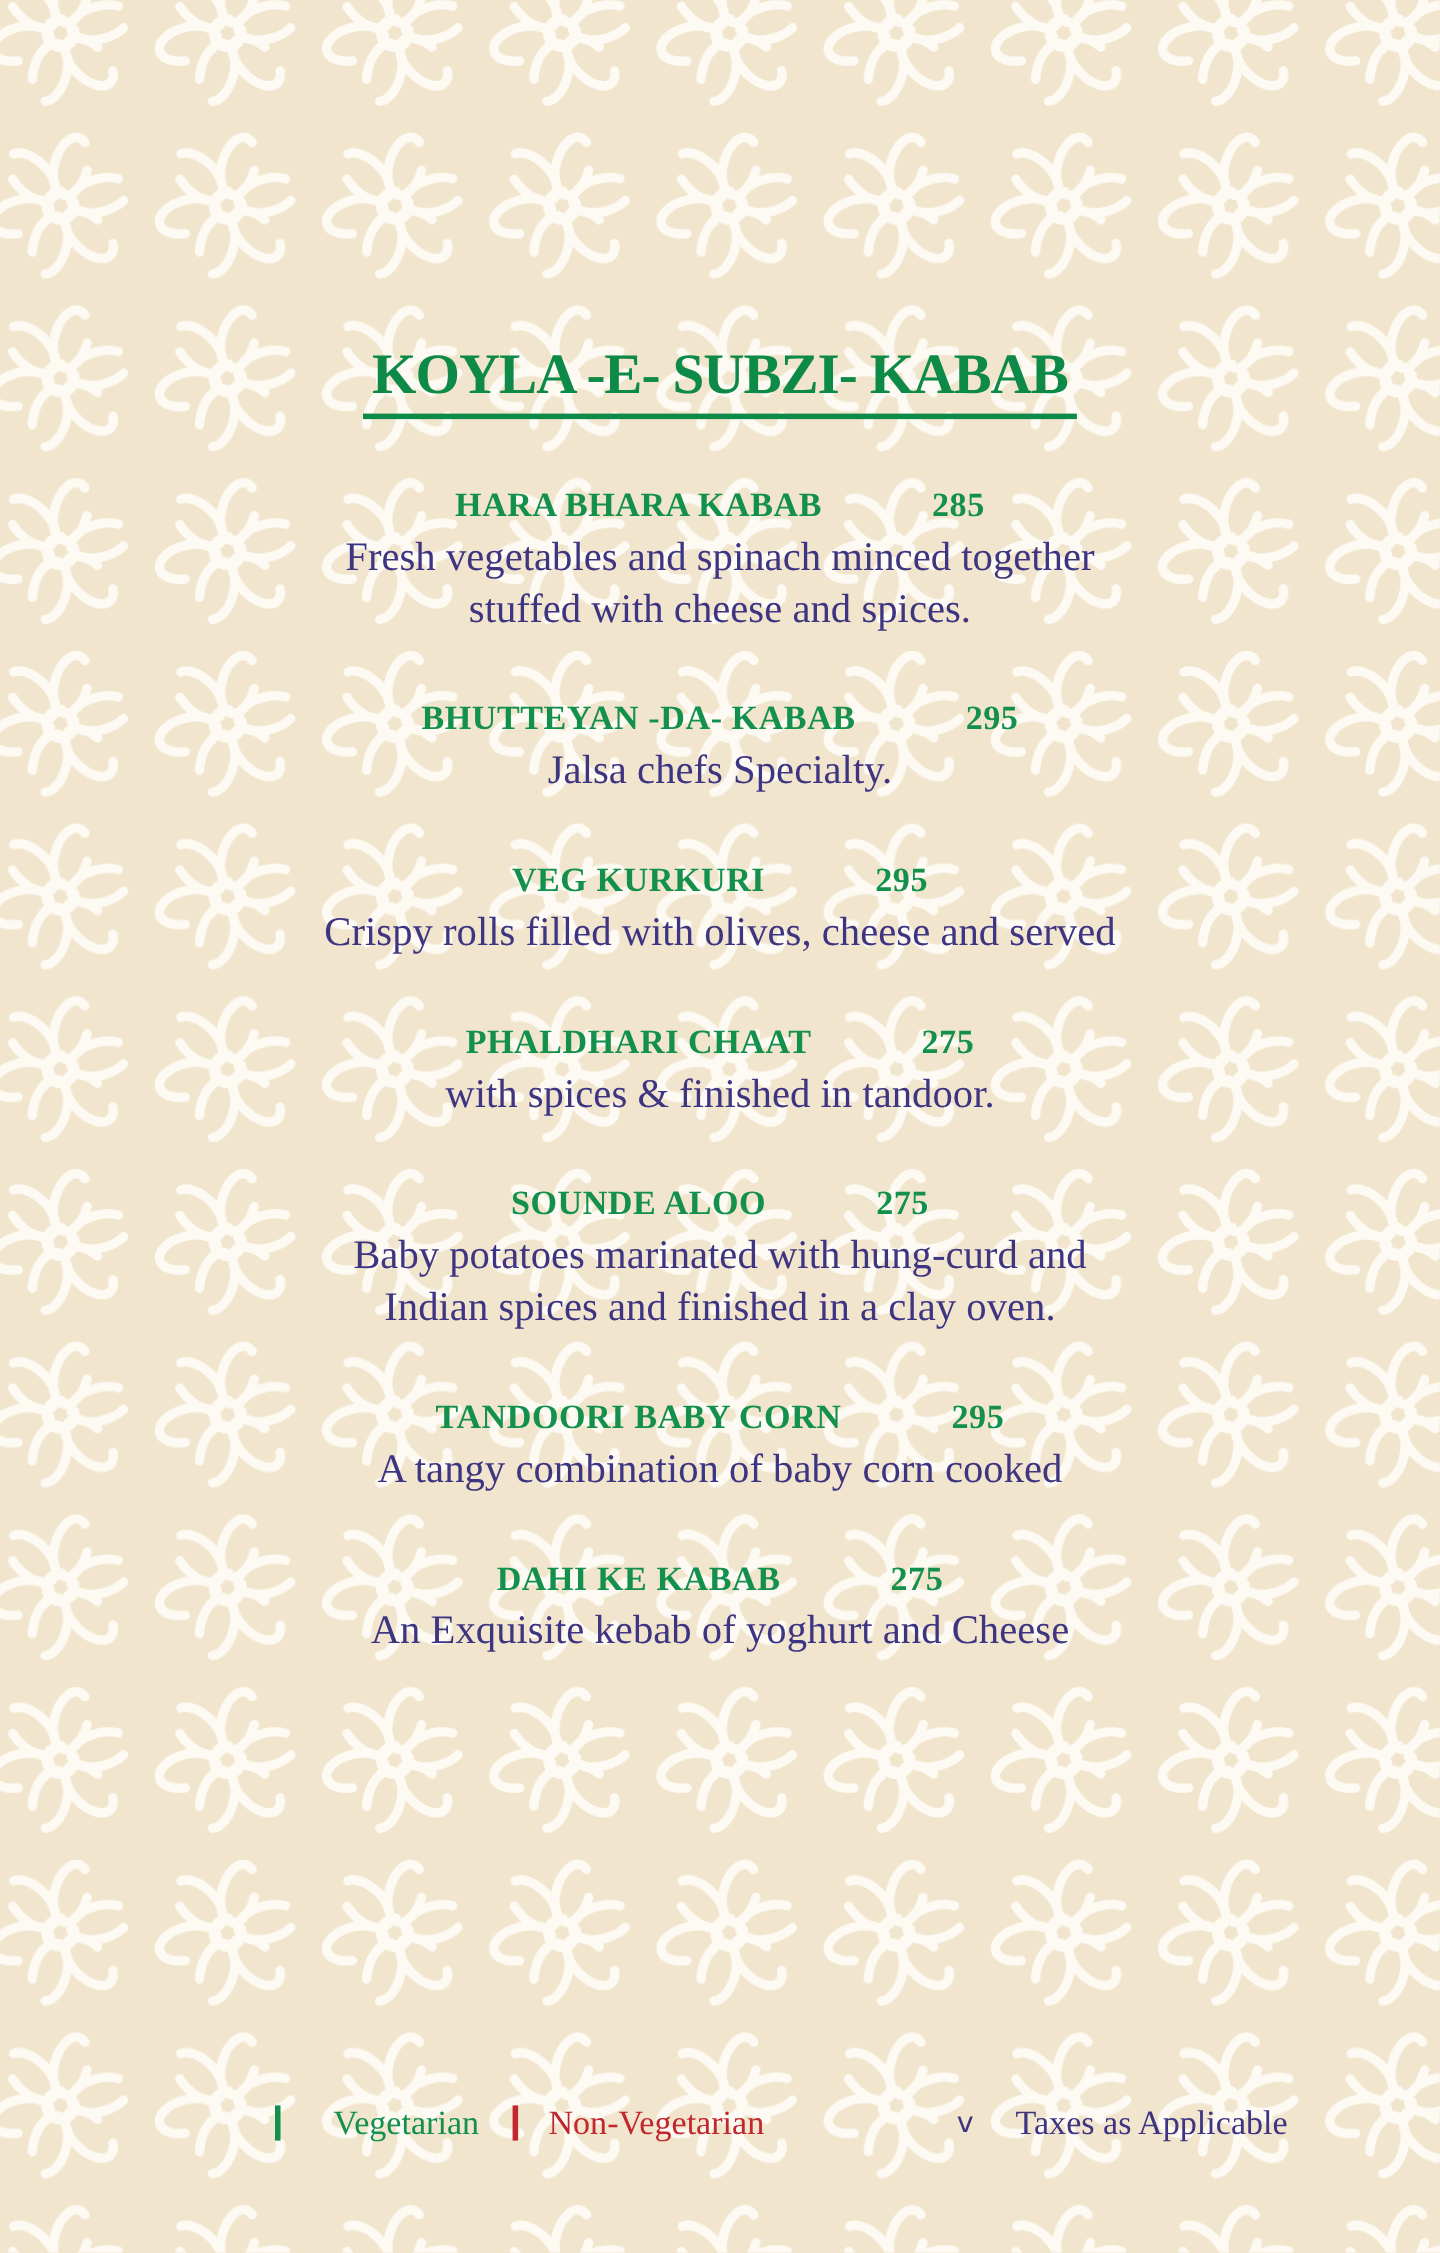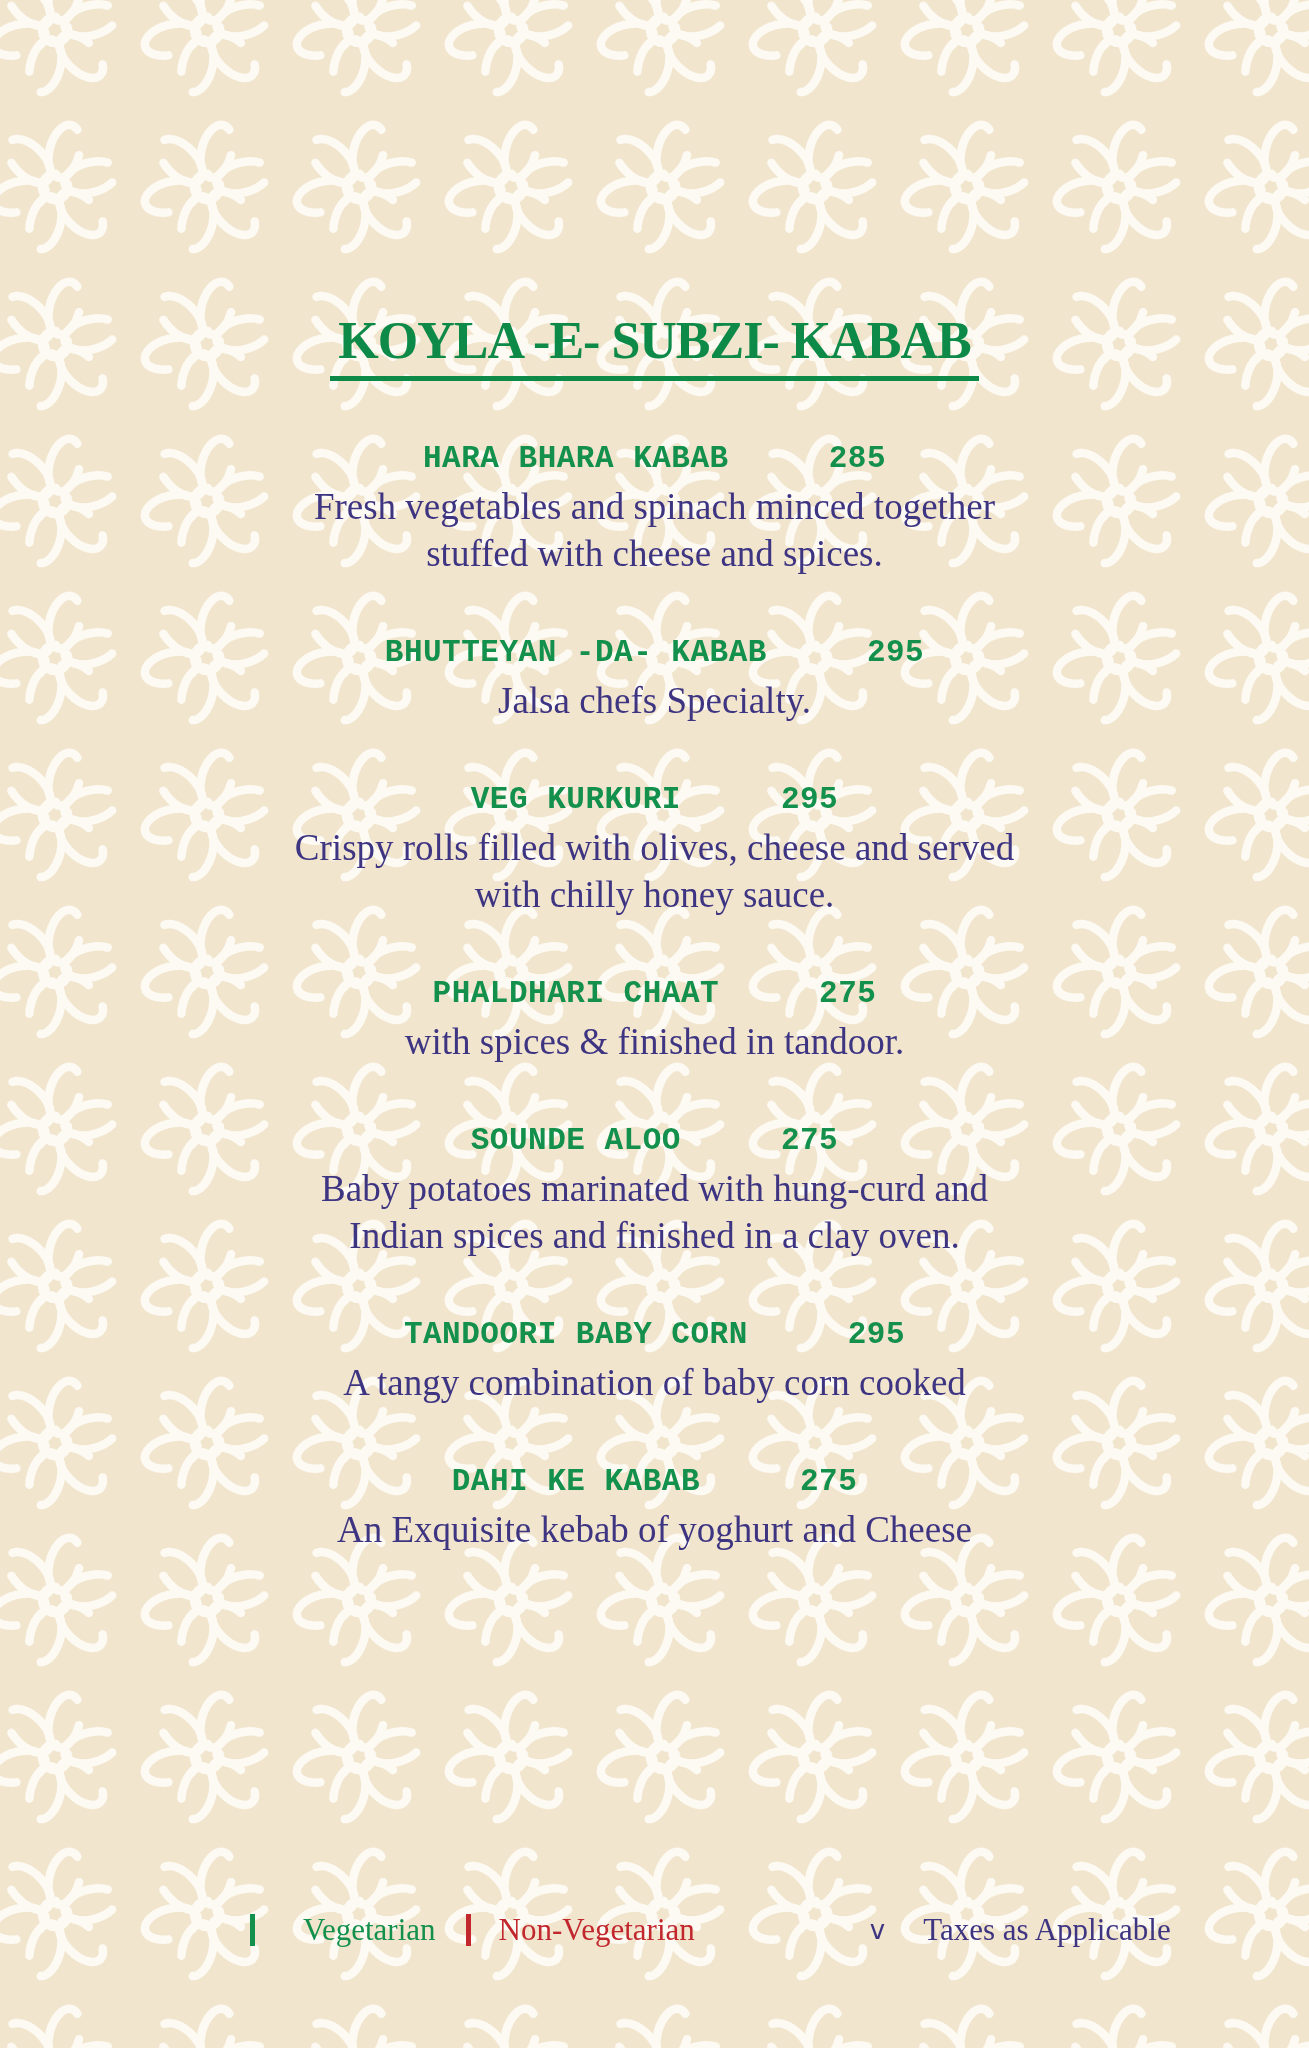--- a/index.html
+++ b/index.html
@@ -36,21 +36,20 @@
     line-height: 1.2;
     white-space: nowrap;
   }
   .item { margin-bottom: 52px; }
   .item-line {
     display: flex;
     justify-content: center;
     align-items: flex-start;
     gap: 100px;
     line-height: 48px;
-    font-family: Liberation Mono, monospace;
   }
   .item-name, .item-price {
     font-size: 31px;
     font-weight: bold;
     color: #12904c;
     letter-spacing: 0.5px;
     white-space: nowrap;
   }
   .item-desc { }
   .desc-line {
@@ -133,21 +132,20 @@
           </div>
   </div>
 
   <div class="item">
     <div class="item-line">
       <span class="item-name">VEG KURKURI</span>
       <span class="item-price">295</span>
     </div>
     <div class="item-desc">
             <div class="desc-line">Crispy rolls filled with olives, cheese and served</div>
-            <div class="desc-line">with chilly honey sauce.</div>
           </div>
   </div>
 
   <div class="item">
     <div class="item-line">
       <span class="item-name">PHALDHARI CHAAT</span>
       <span class="item-price">275</span>
     </div>
     <div class="item-desc">
             <div class="desc-line">with spices &amp; finished in tandoor.</div>

